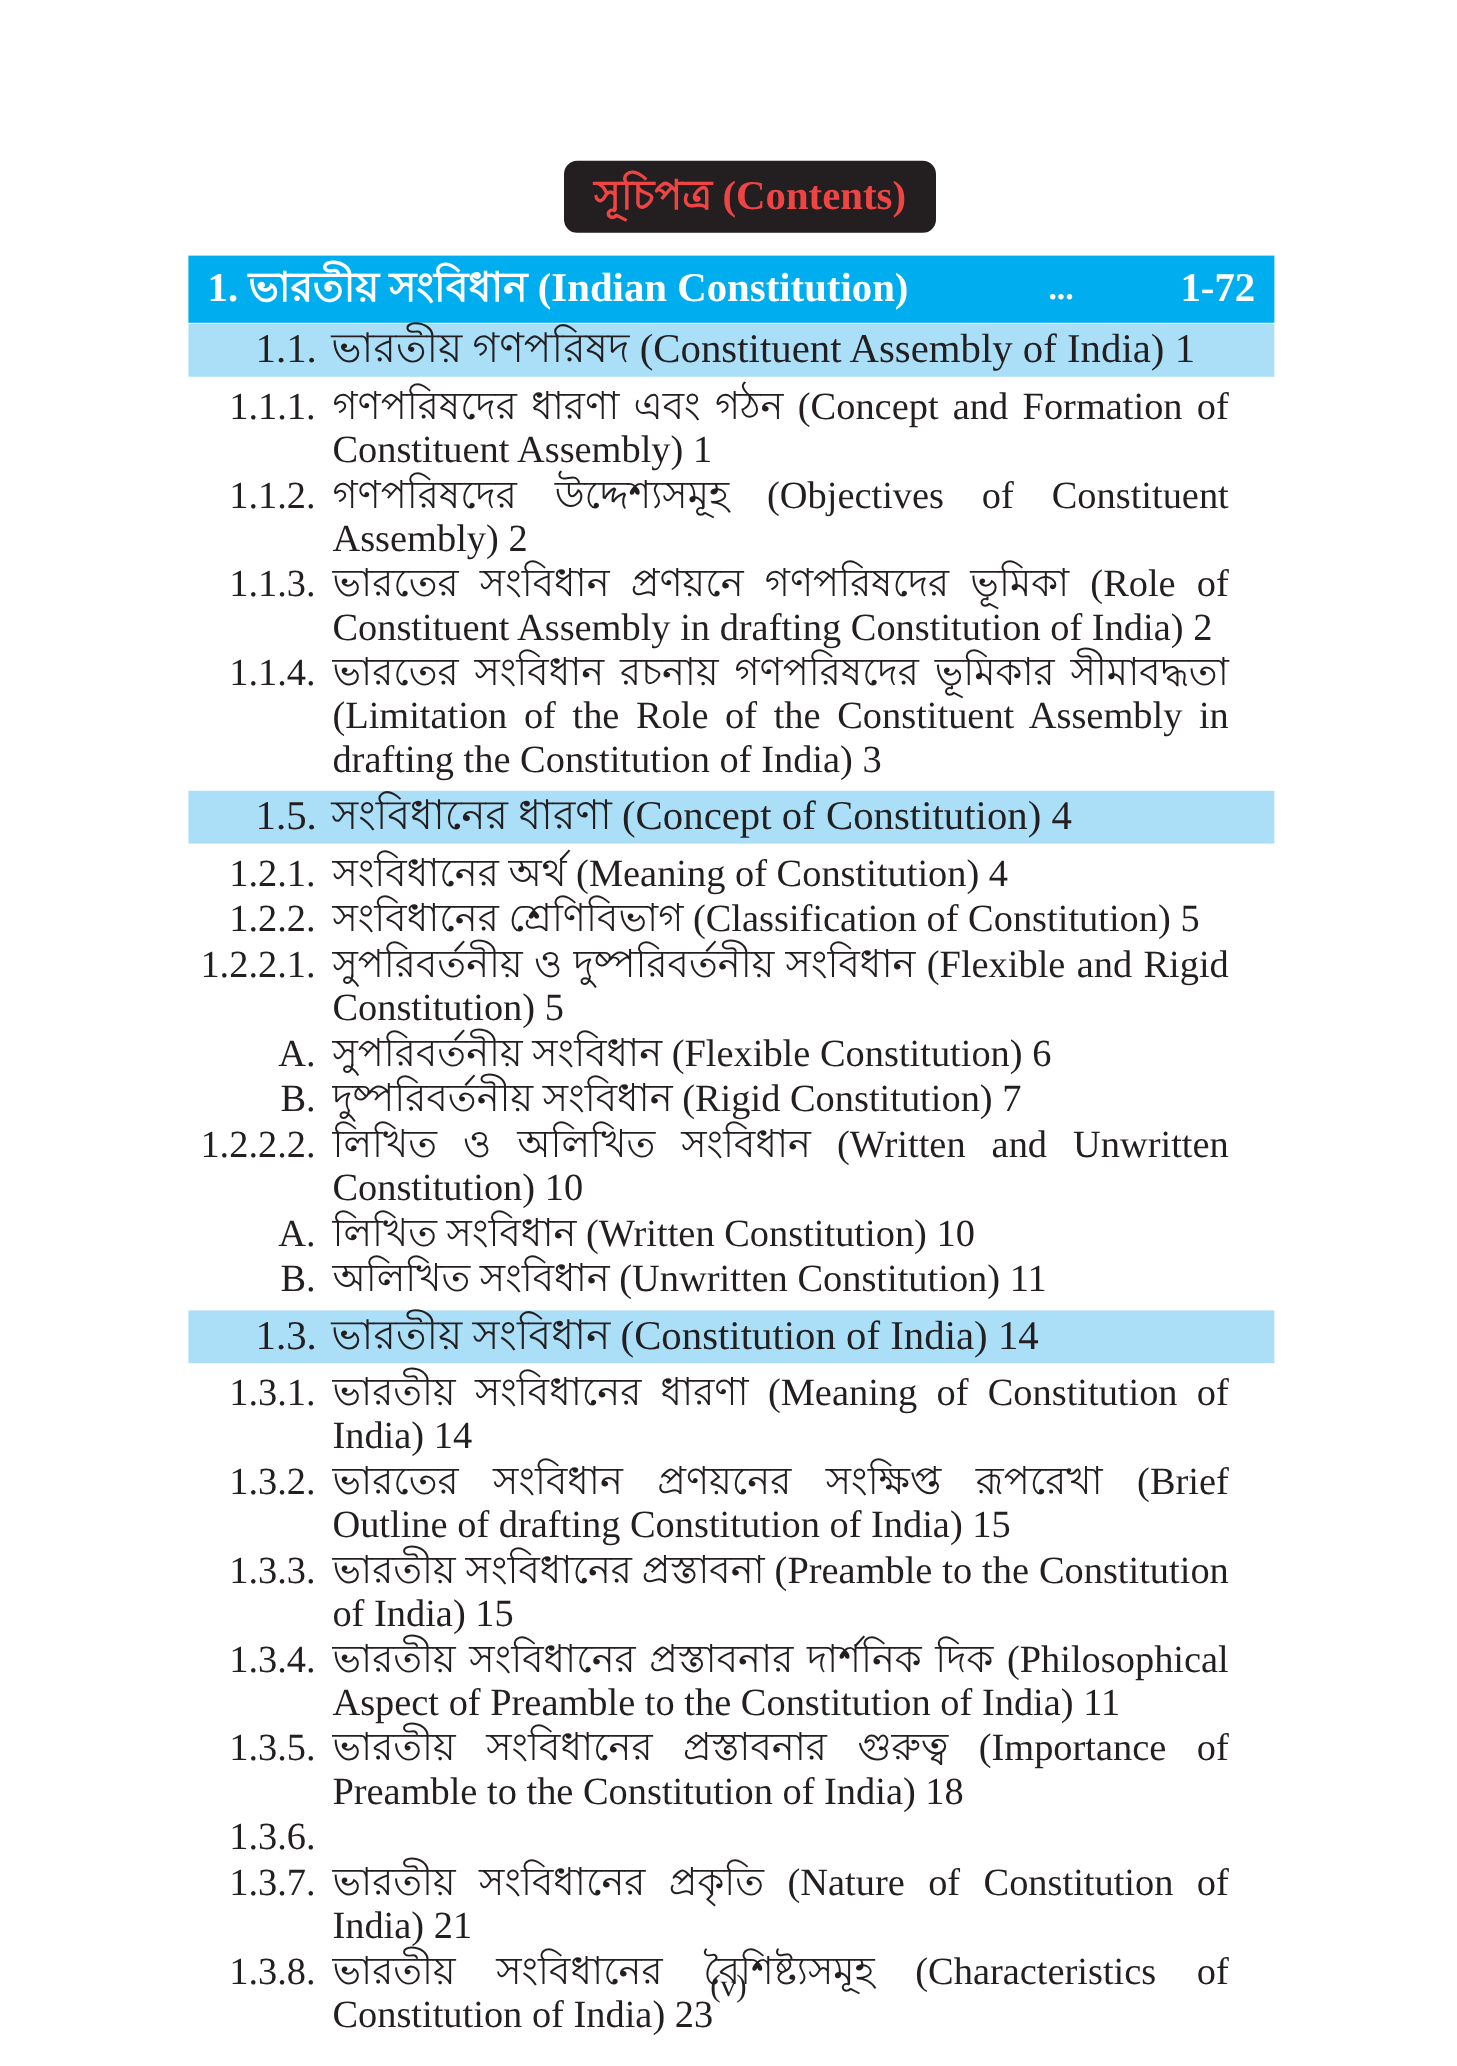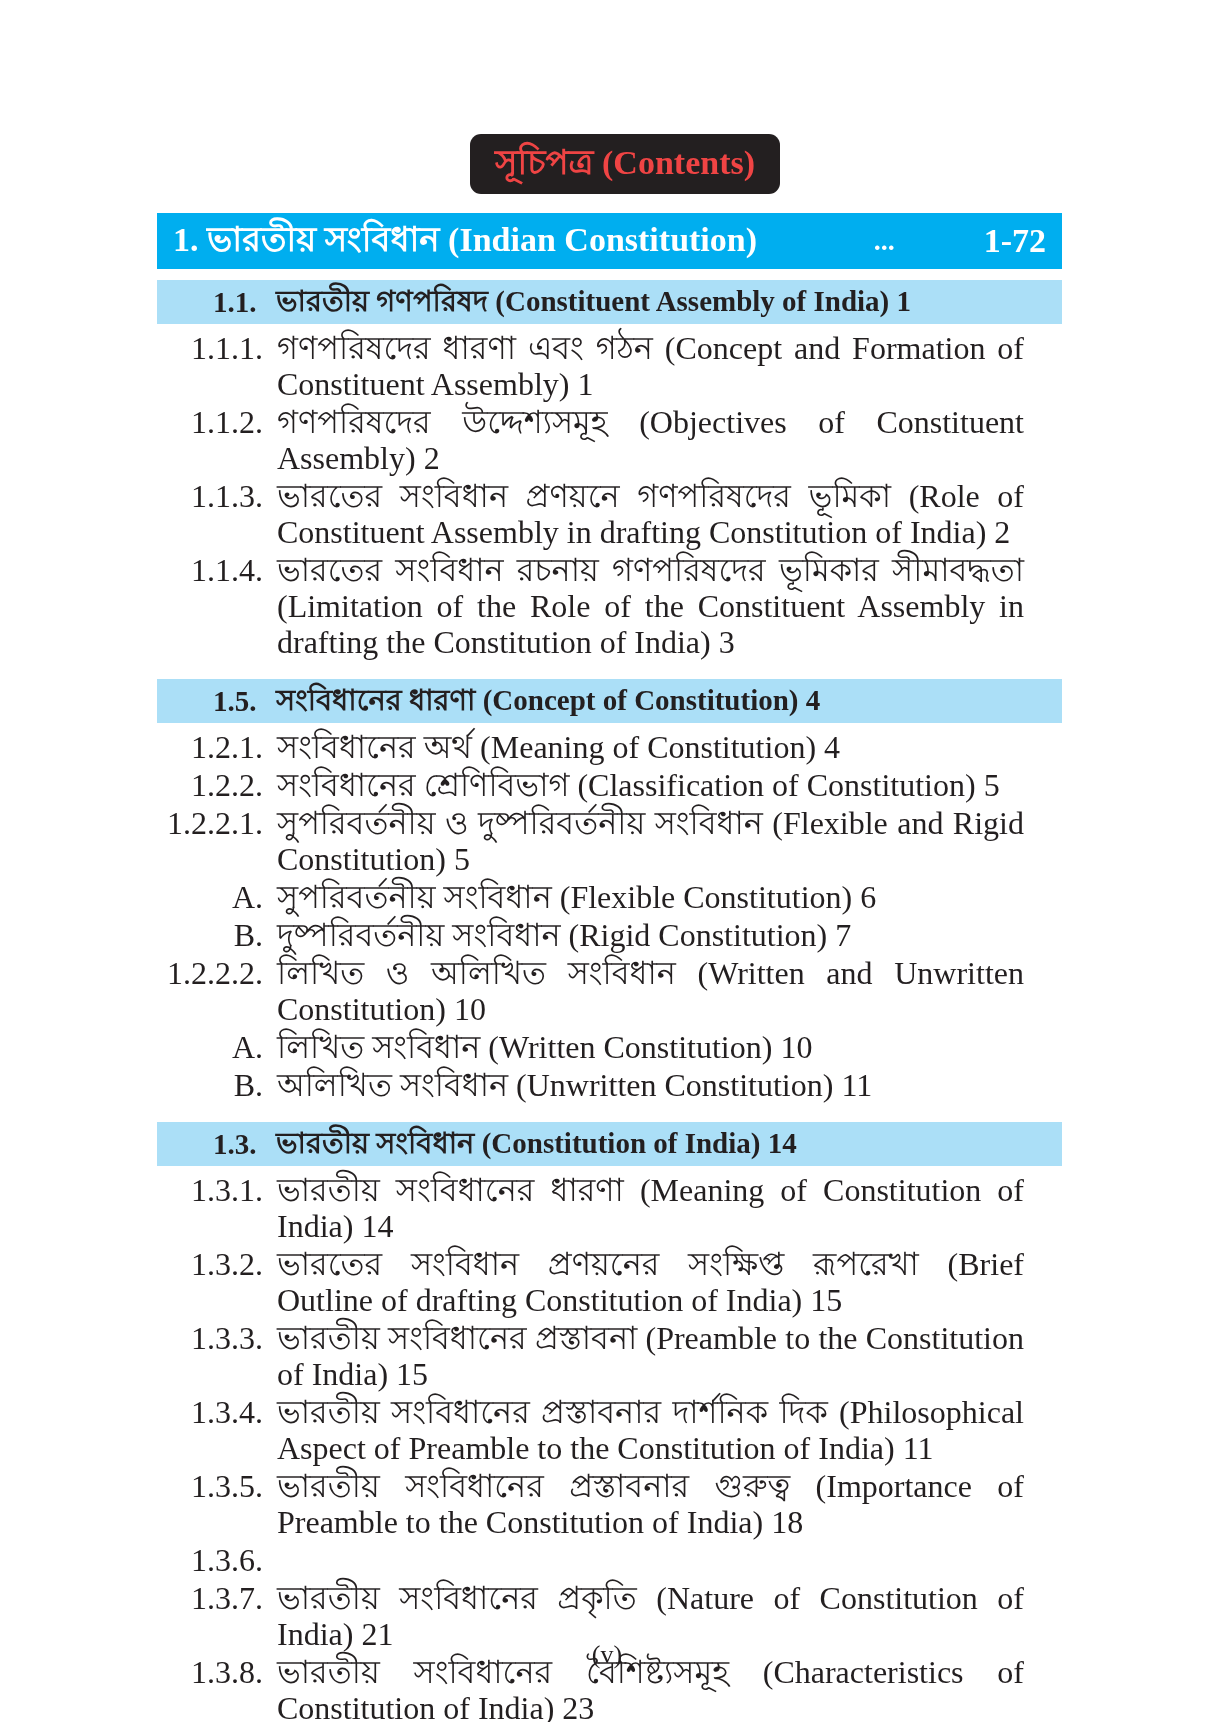--- a/index.html
+++ b/index.html
@@ -17,22 +17,22 @@
     .toc { position: absolute; left: 157px; top: 213px; width: 905px; }
     .chapter-bar {
       background: #00aeef; height: 56px; display: flex; align-items: center;
       color: #ffffff; font-weight: bold; font-size: 34px;
       padding: 0 16px 0 16px; box-sizing: border-box;
     }
     .chapter-bar .ch-title { flex: 1; }
     .chapter-bar .ch-dots { width: 110px; text-align: left; font-size: 28px; }
     .chapter-bar .ch-pages { text-align: right; }
     .section-bar {
-      background: #abdff7; height: 44px; margin-top: 11px; display: flex; align-items: center;
-      font-weight: bold; font-size: 29px; box-sizing: border-box; padding-left: 56px;
+      background: #abdff7; height: 44px; margin-top: 1px; display: flex; align-items: center;
+      font-weight: normal; font-size: 34px; box-sizing: border-box; padding-left: 56px;
     }
     .section-bar .sec-num { width: 63px; }
     .entries { padding: 4px 0 6px 0; }
     .entry {
       display: flex; font-size: 32px; line-height: 36px; margin: 2px 0;
     }
     .entry .num { width: 120px; text-align: right; padding-right: 14px; flex: none; box-sizing: border-box; }
     .entry .num.deep { width: 120px; }
     .entry .num.letter { width: 120px; padding-right: 14px; }
     .entry .text { flex: 1; text-align: justify; text-align-last: left; padding-right: 38px; }

